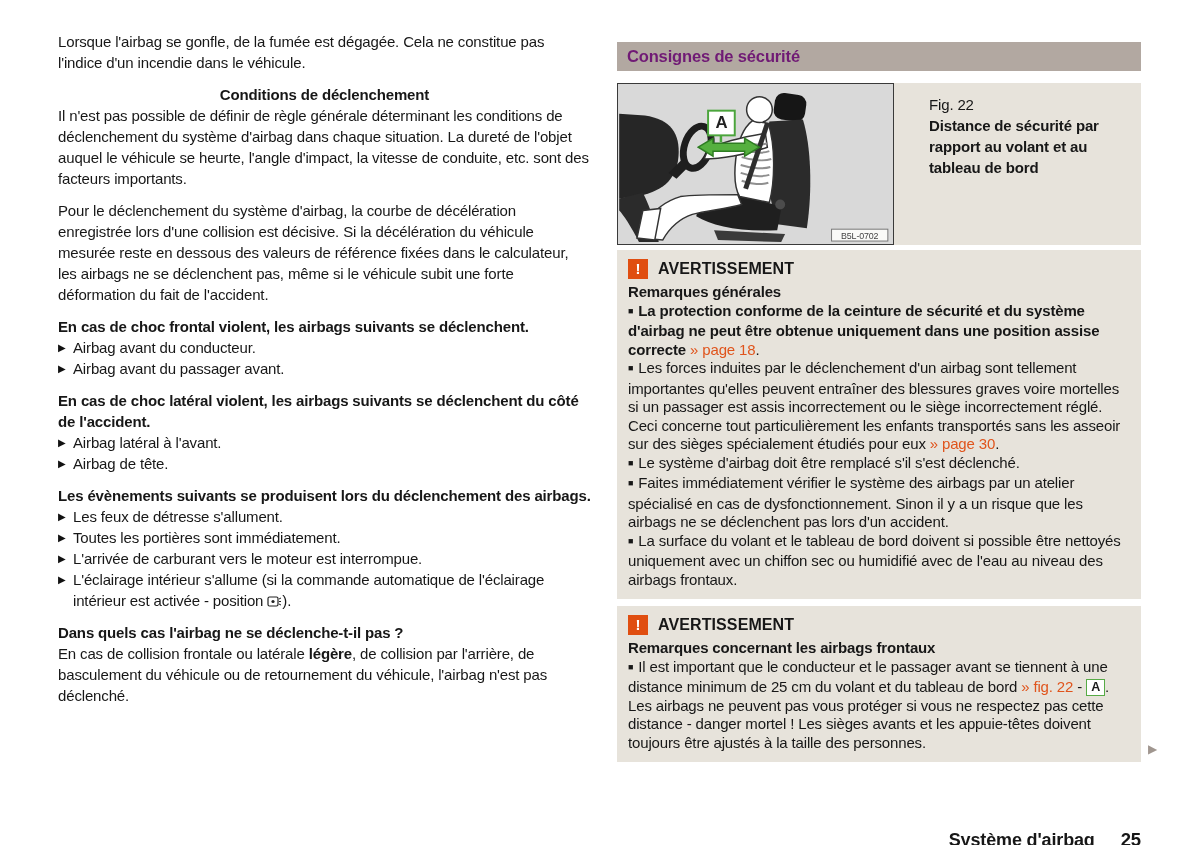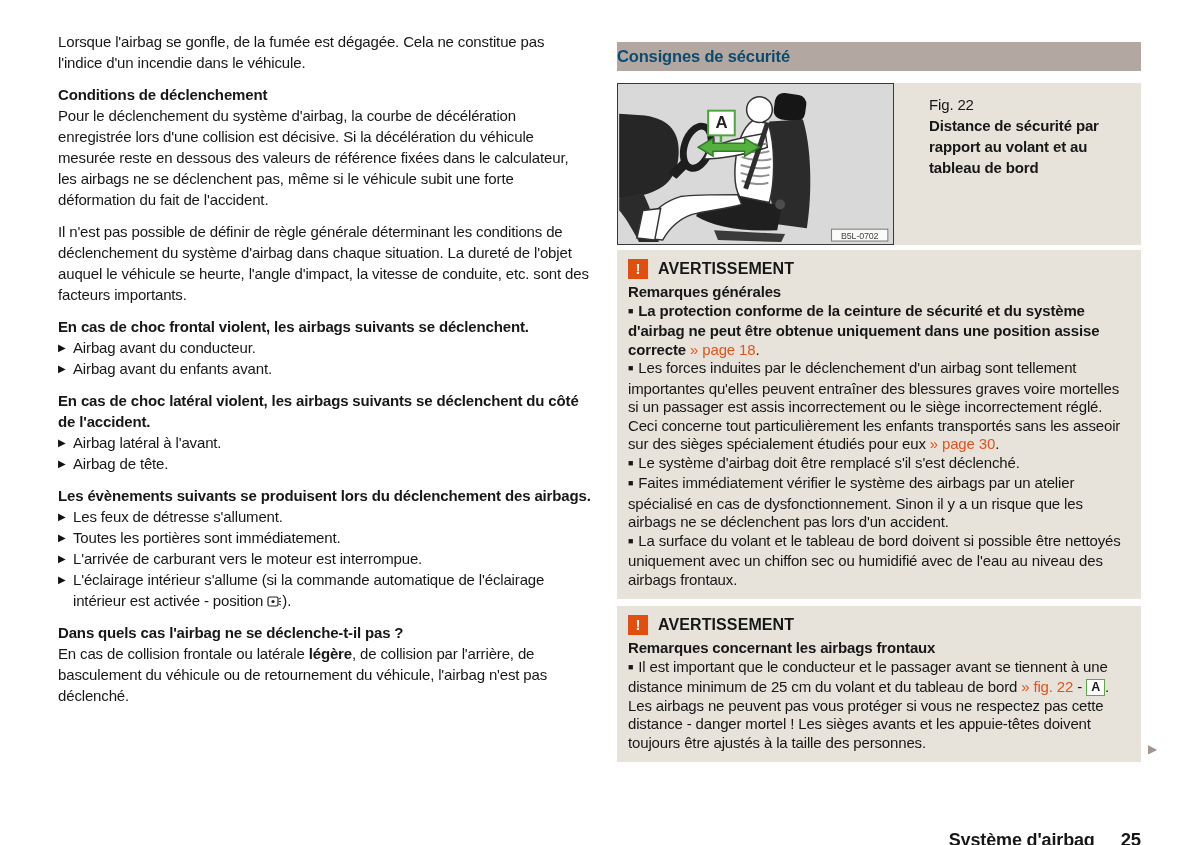--- a/index.html
+++ b/index.html
@@ -4,32 +4,32 @@
 <style>
   * { box-sizing: border-box; }
   html,body { margin:0; padding:0; background:#ffffff; }
   body { font-family:"Liberation Sans", sans-serif; color:#171717; letter-spacing:-0.15px; }
   .page { position:relative; width:1191px; height:845px; background:#ffffff; overflow:hidden; }
 
   
   .left-col { position:absolute; left:58px; top:31px; width:533px; font-size:15px; line-height:21px; }
   .lp { margin:0 0 11px 0; }
   .lh { font-weight:bold; margin:11px 0 0 0; }
-  .lh.first { margin-top:0; }
+  .lh.first { margin-top:0;text-align:center; }
   .lb-group { margin:0 0 11px 0; }
   .lb { display:flex; }
   .lb-mark { flex:0 0 15px; font-size:10px; line-height:21px; color:#111; }
   .lb-text { flex:1; }
   .bold { font-weight:bold; }
   .intlight { vertical-align:-1px; }
 
   
   .right-col { position:absolute; left:617px; top:42px; width:524px; }
-  .section-header { background:#b2a8a1; height:29px; line-height:29px; 
-                    font-weight:bold; font-size:16.5px; color:#0c4a6e; margin-bottom:12px; }
+  .section-header { background:#b2a8a1; height:29px; line-height:29px; padding-left:10px;
+                    font-weight:bold; font-size:16.5px; color:#701a75; margin-bottom:12px; }
   .figure-row { display:flex; background:#e7e3db; margin-bottom:5px; }
   .fig-frame { flex:none; width:277px; height:162px; border:1px solid #3a3a3a; background:#d9d9d9; }
   .fig-frame svg { display:block; }
   .fig-caption { flex:1; padding:11px 6px 0 13px; font-size:15px; line-height:21px;margin-left:22px; }
   .fig-label { font-weight:normal; }
   .fig-title { font-weight:bold; }
 
   .warning-box { background:#e7e3db; padding:9px 11px 10px 11px; font-size:15px; line-height:18.5px; margin-bottom:7px; }
   .warning-box.second { position:relative; }
   .wt-row { display:flex; align-items:center; gap:10px; margin-bottom:4px; }
@@ -51,33 +51,33 @@
 </style>
 </head>
 <body>
 
 <div class="page">
 
   <div class="left-col">
     <p class="lp">Lorsque l'airbag se gonfle, de la fumée est dégagée. Cela ne constitue pas l'indice d'un incendie dans le véhicule.</p>
 
     <p class="lh first">Conditions de déclenchement</p>
+    <p class="lp">Il n'est pas possible de définir de règle générale déterminant les conditions de déclenchement du système d'airbag dans chaque situation. La dureté de l'objet auquel le véhicule se heurte, l'angle d'impact, la vitesse de conduite, etc. sont des facteurs importants.</p>
+
     <p class="lp">Pour le déclenchement du système d'airbag, la courbe de décélération enregistrée lors d'une collision est décisive. Si la décélération du véhicule mesurée reste en dessous des valeurs de référence fixées dans le calculateur, les airbags ne se déclenchent pas, même si le véhicule subit une forte déformation du fait de l'accident.</p>
-
-    <p class="lp">Il n'est pas possible de définir de règle générale déterminant les conditions de déclenchement du système d'airbag dans chaque situation. La dureté de l'objet auquel le véhicule se heurte, l'angle d'impact, la vitesse de conduite, etc. sont des facteurs importants.</p>
 
     <p class="lh">En cas de choc frontal violent, les airbags suivants se déclenchent.</p>
     <div class="lb-group">
       <div class="lb">
         <span class="lb-mark">▶</span>
         <span class="lb-text">Airbag avant du conducteur.</span>
       </div>
       <div class="lb">
         <span class="lb-mark">▶</span>
-        <span class="lb-text">Airbag avant du enfants avant.</span>
+        <span class="lb-text">Airbag avant du passager avant.</span>
       </div>
     </div>
 
     <p class="lh">En cas de choc latéral violent, les airbags suivants se déclenchent du côté de l'accident.</p>
     <div class="lb-group">
       <div class="lb">
         <span class="lb-mark">▶</span>
         <span class="lb-text">Airbag latéral à l'avant.</span>
       </div>
       <div class="lb">

